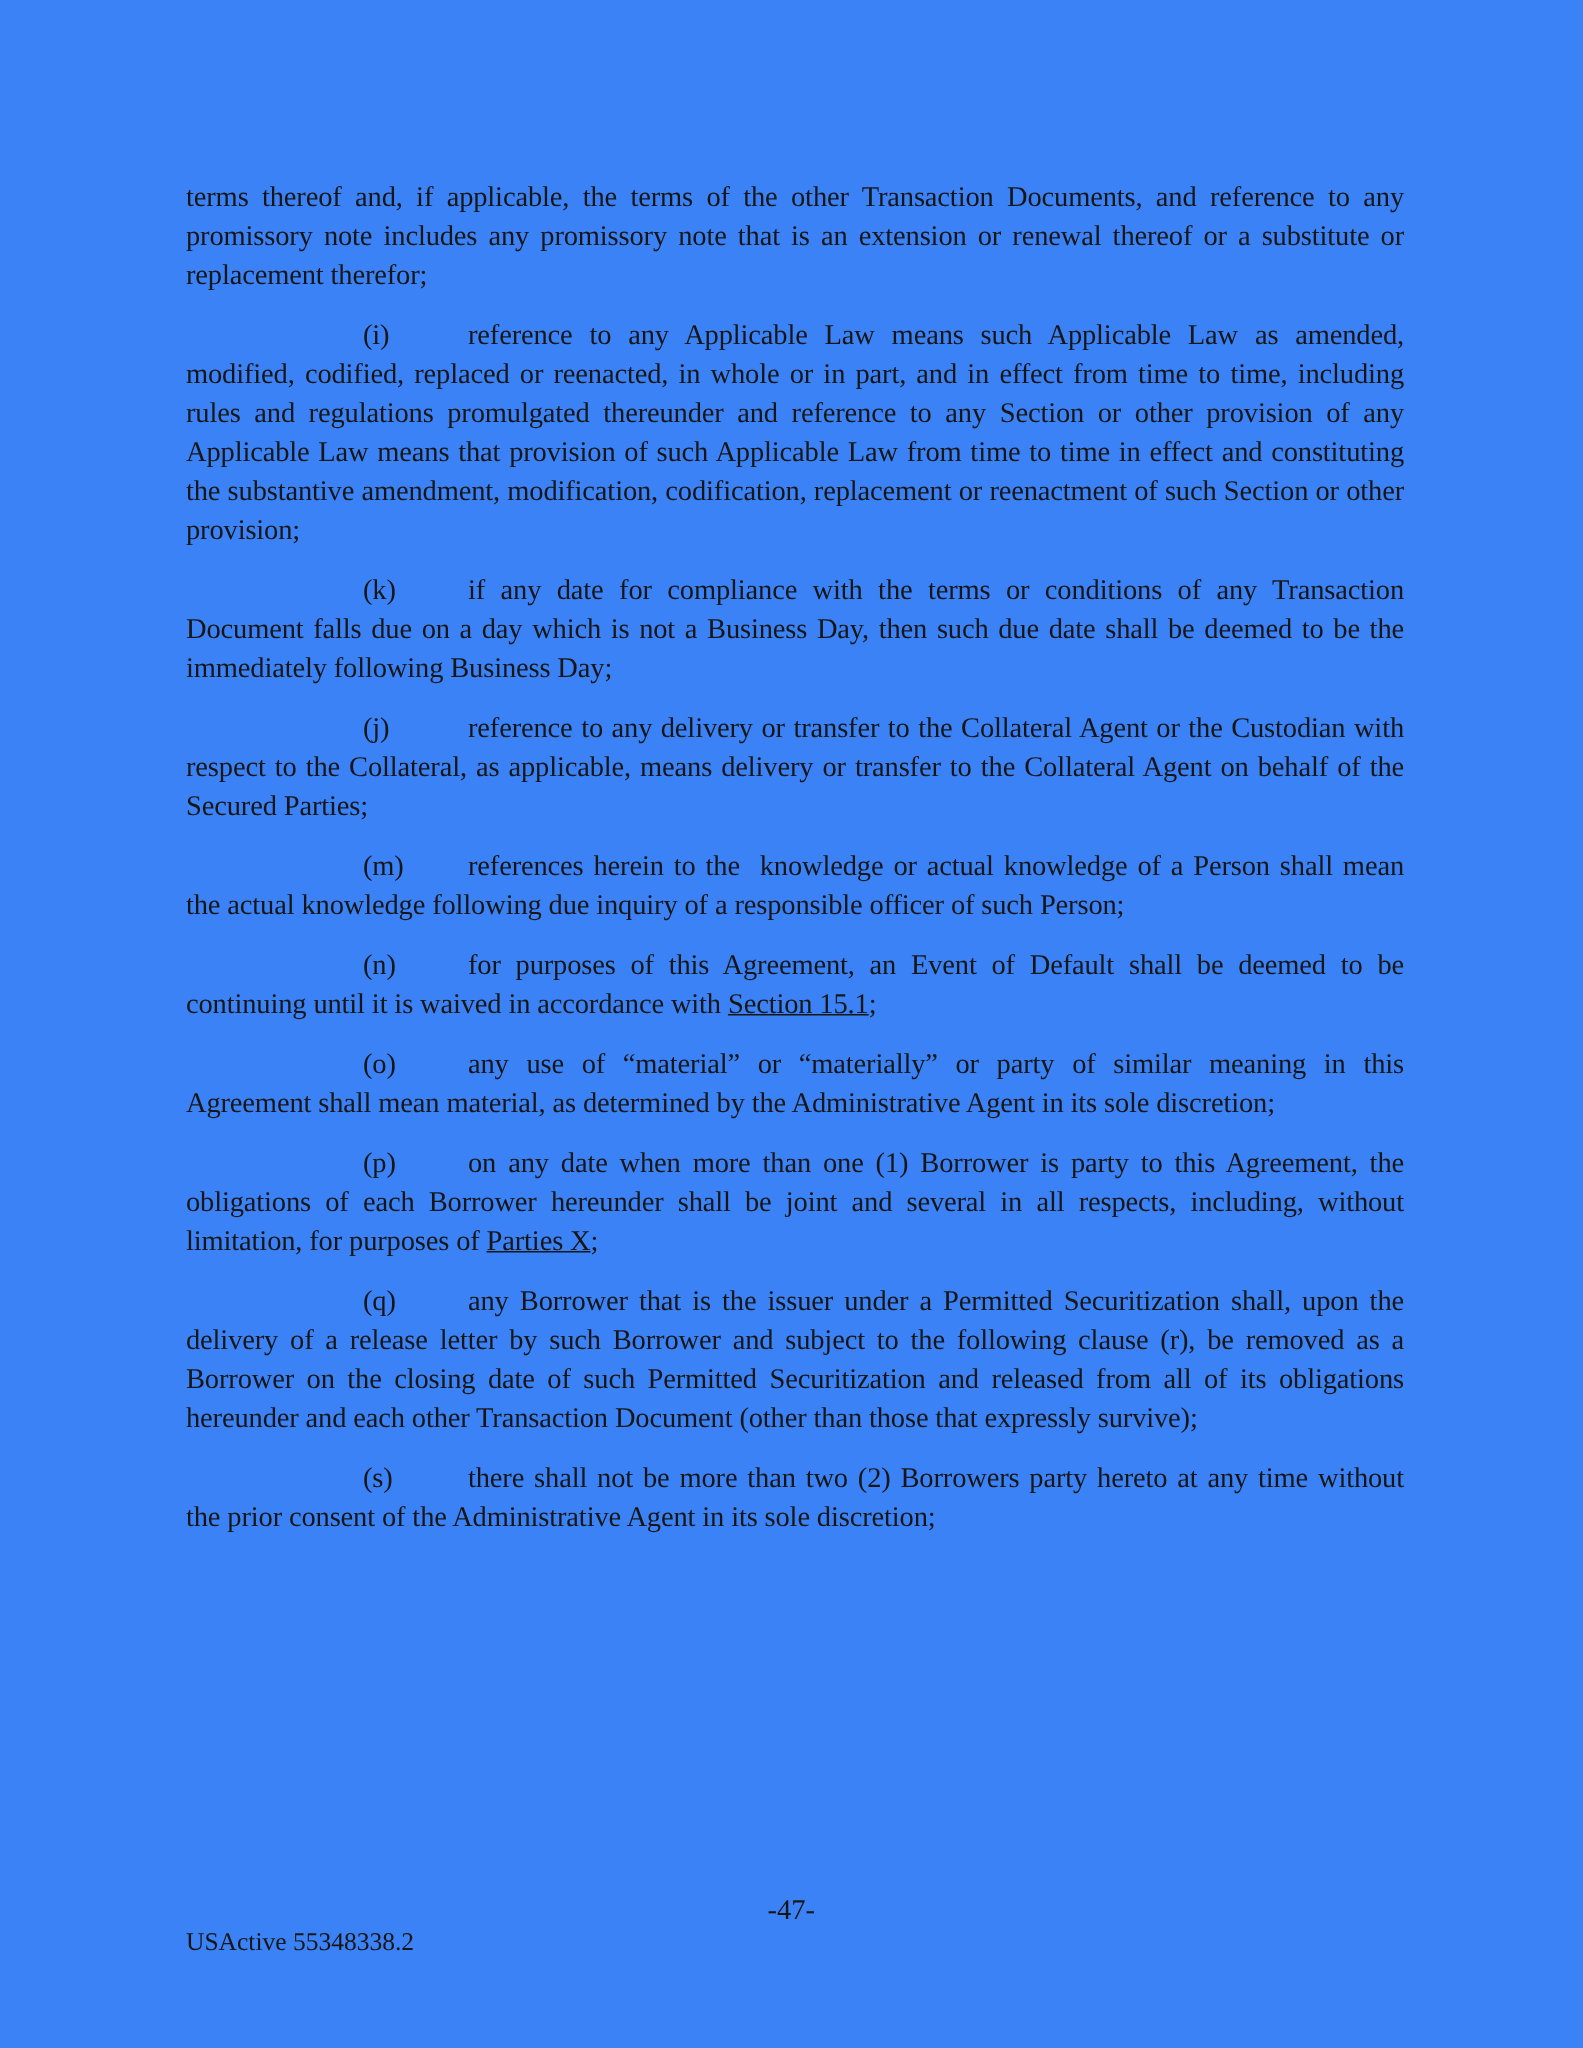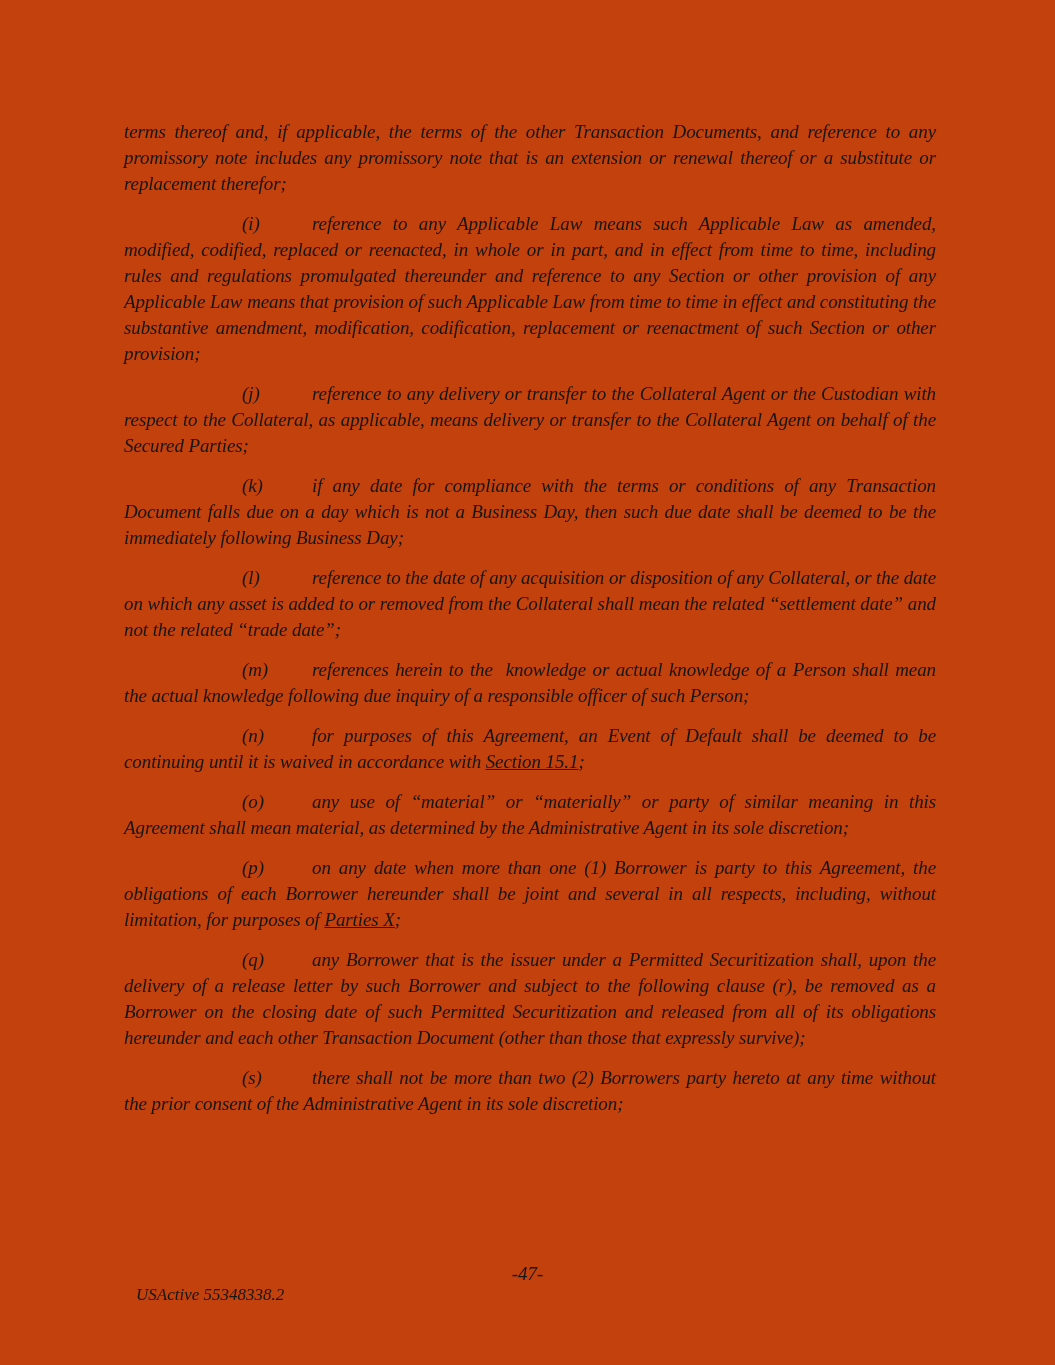--- a/index.html
+++ b/index.html
@@ -10,22 +10,21 @@
   body {
     width: 1055px;
     height: 1365px;
     position: relative;
     font-family: "Liberation Serif", serif;
     color: #161616;
   }
   .page {
     position: absolute;
     inset: 0;
-    background: #c2410c;
-    font-style: italic;
+    background: #3b82f6;
   }
   .content {
     position: absolute;
     left: 124px;
     top: 119px;
     width: 812px;
     font-size: 19px;
     line-height: 26px;
     text-align: justify;
     letter-spacing: -0.1px;
@@ -47,36 +46,35 @@
     position: absolute;
     top: 1261px;
     left: 0;
     width: 100%;
     text-align: center;
     font-size: 19px;
     line-height: 26px;
   }
   .doc-id {
     position: absolute;
-    left: 136px;
+    left: 124px;
     top: 1283px;
     font-size: 17px;
     line-height: 24px;
   }
 </style>
 </head>
 <body>
 
 <div class="page">
   <main class="content">
       <p class="para"><span>terms thereof and, if applicable, the terms of the other Transaction Documents, and reference to any promissory note includes any promissory note that is an extension or renewal thereof or a substitute or replacement therefor;</span></p>
       <p class="para"><span class="plabel">(i)</span><span>reference to any Applicable Law means such Applicable Law as amended, modified, codified, replaced or reenacted, in whole or in part, and in effect from time to time, including rules and regulations promulgated thereunder and reference to any Section or other provision of any Applicable Law means that provision of such Applicable Law from time to time in effect and constituting the substantive amendment, modification, codification, replacement or reenactment of such Section or other provision;</span></p>
+      <p class="para"><span class="plabel">(k)</span><span>if any date for compliance with the terms or conditions of any Transaction Document falls due on a day which is not a Business Day, then such due date shall be deemed to be the immediately following Business Day;</span></p>
       <p class="para"><span class="plabel">(j)</span><span>reference to any delivery or transfer to the Collateral Agent or the Custodian with respect to the Collateral, as applicable, means delivery or transfer to the Collateral Agent on behalf of the Secured Parties;</span></p>
-      <p class="para"><span class="plabel">(k)</span><span>if any date for compliance with the terms or conditions of any Transaction Document falls due on a day which is not a Business Day, then such due date shall be deemed to be the immediately following Business Day;</span></p>
-      <p class="para"><span class="plabel">(l)</span><span>reference to the date of any acquisition or disposition of any Collateral, or the date on which any asset is added to or removed from the Collateral shall mean the related “settlement date” and not the related “trade date”;</span></p>
       <p class="para"><span class="plabel">(m)</span><span>references herein to the&nbsp; knowledge or actual knowledge of a Person shall mean the actual knowledge following due inquiry of a responsible officer of such Person;</span></p>
       <p class="para"><span class="plabel">(n)</span><span>for purposes of this Agreement, an Event of Default shall be deemed to be continuing until it is waived in accordance with </span><span class="u">Section 15.1</span><span>;</span></p>
       <p class="para"><span class="plabel">(o)</span><span>any use of “material” or “materially” or party of similar meaning in this Agreement shall mean material, as determined by the Administrative Agent in its sole discretion;</span></p>
       <p class="para"><span class="plabel">(p)</span><span>on any date when more than one (1) Borrower is party to this Agreement, the obligations of each Borrower hereunder shall be joint and several in all respects, including, without limitation, for purposes of </span><span class="u">Parties X</span><span>;</span></p>
       <p class="para"><span class="plabel">(q)</span><span>any Borrower that is the issuer under a Permitted Securitization shall, upon the delivery of a release letter by such Borrower and subject to the following clause (r), be removed as a Borrower on the closing date of such Permitted Securitization and released from all of its obligations hereunder and each other Transaction Document (other than those that expressly survive);</span></p>
       <p class="para"><span class="plabel">(s)</span><span>there shall not be more than two (2) Borrowers party hereto at any time without the prior consent of the Administrative Agent in its sole discretion;</span></p>
     </main>
   <div class="page-number">-47-</div>
   <div class="doc-id">USActive 55348338.2</div>
 </div>

